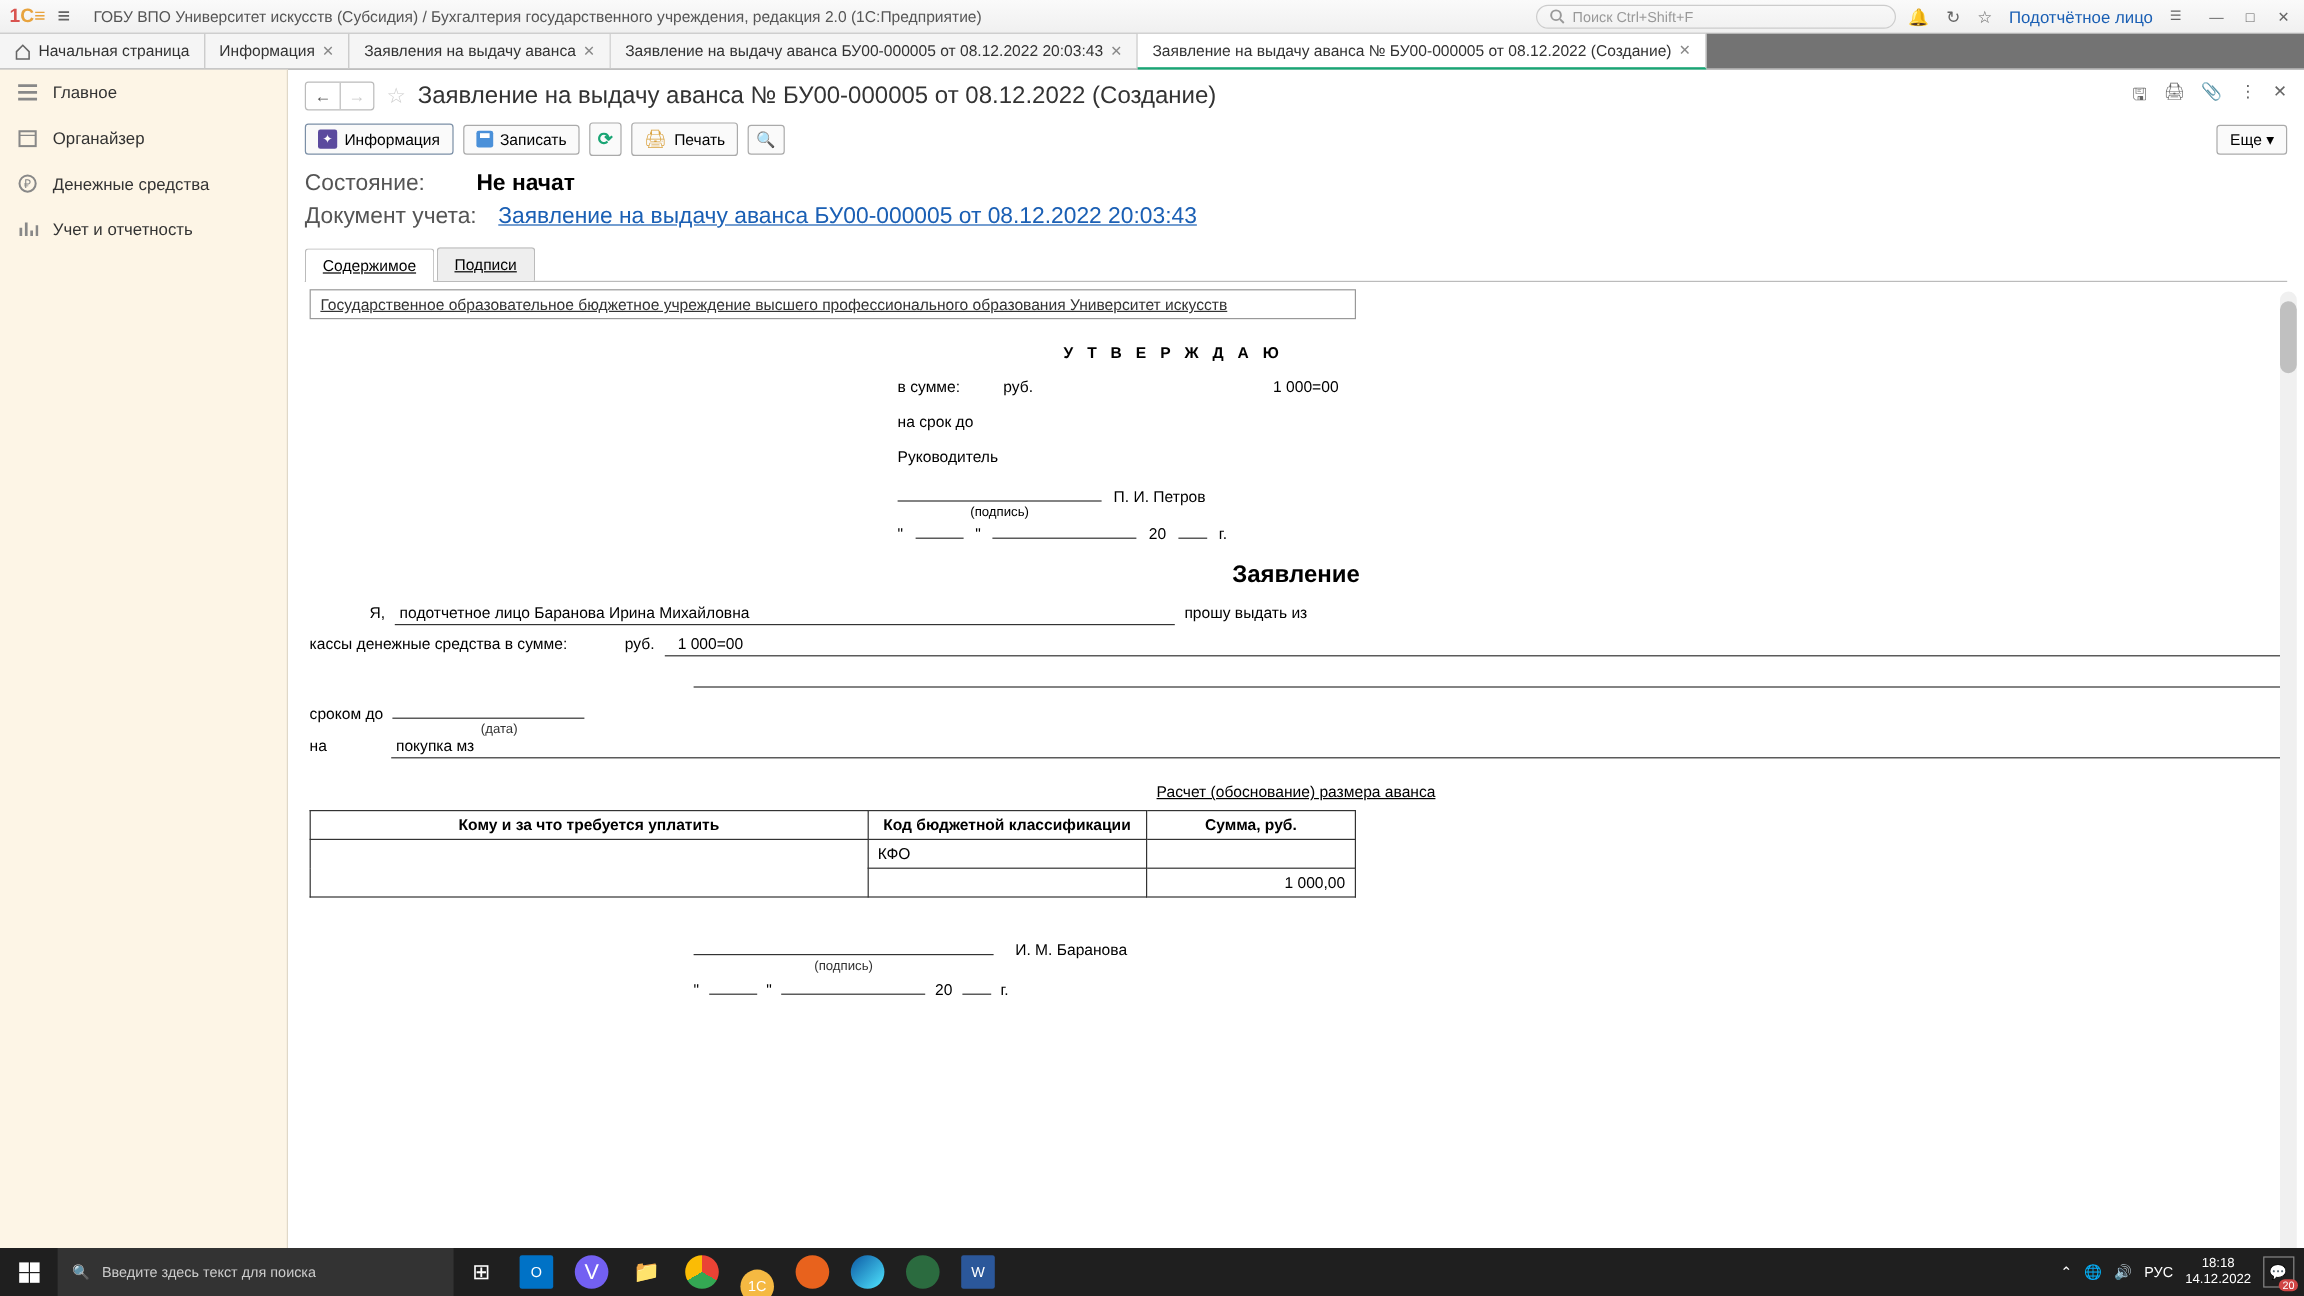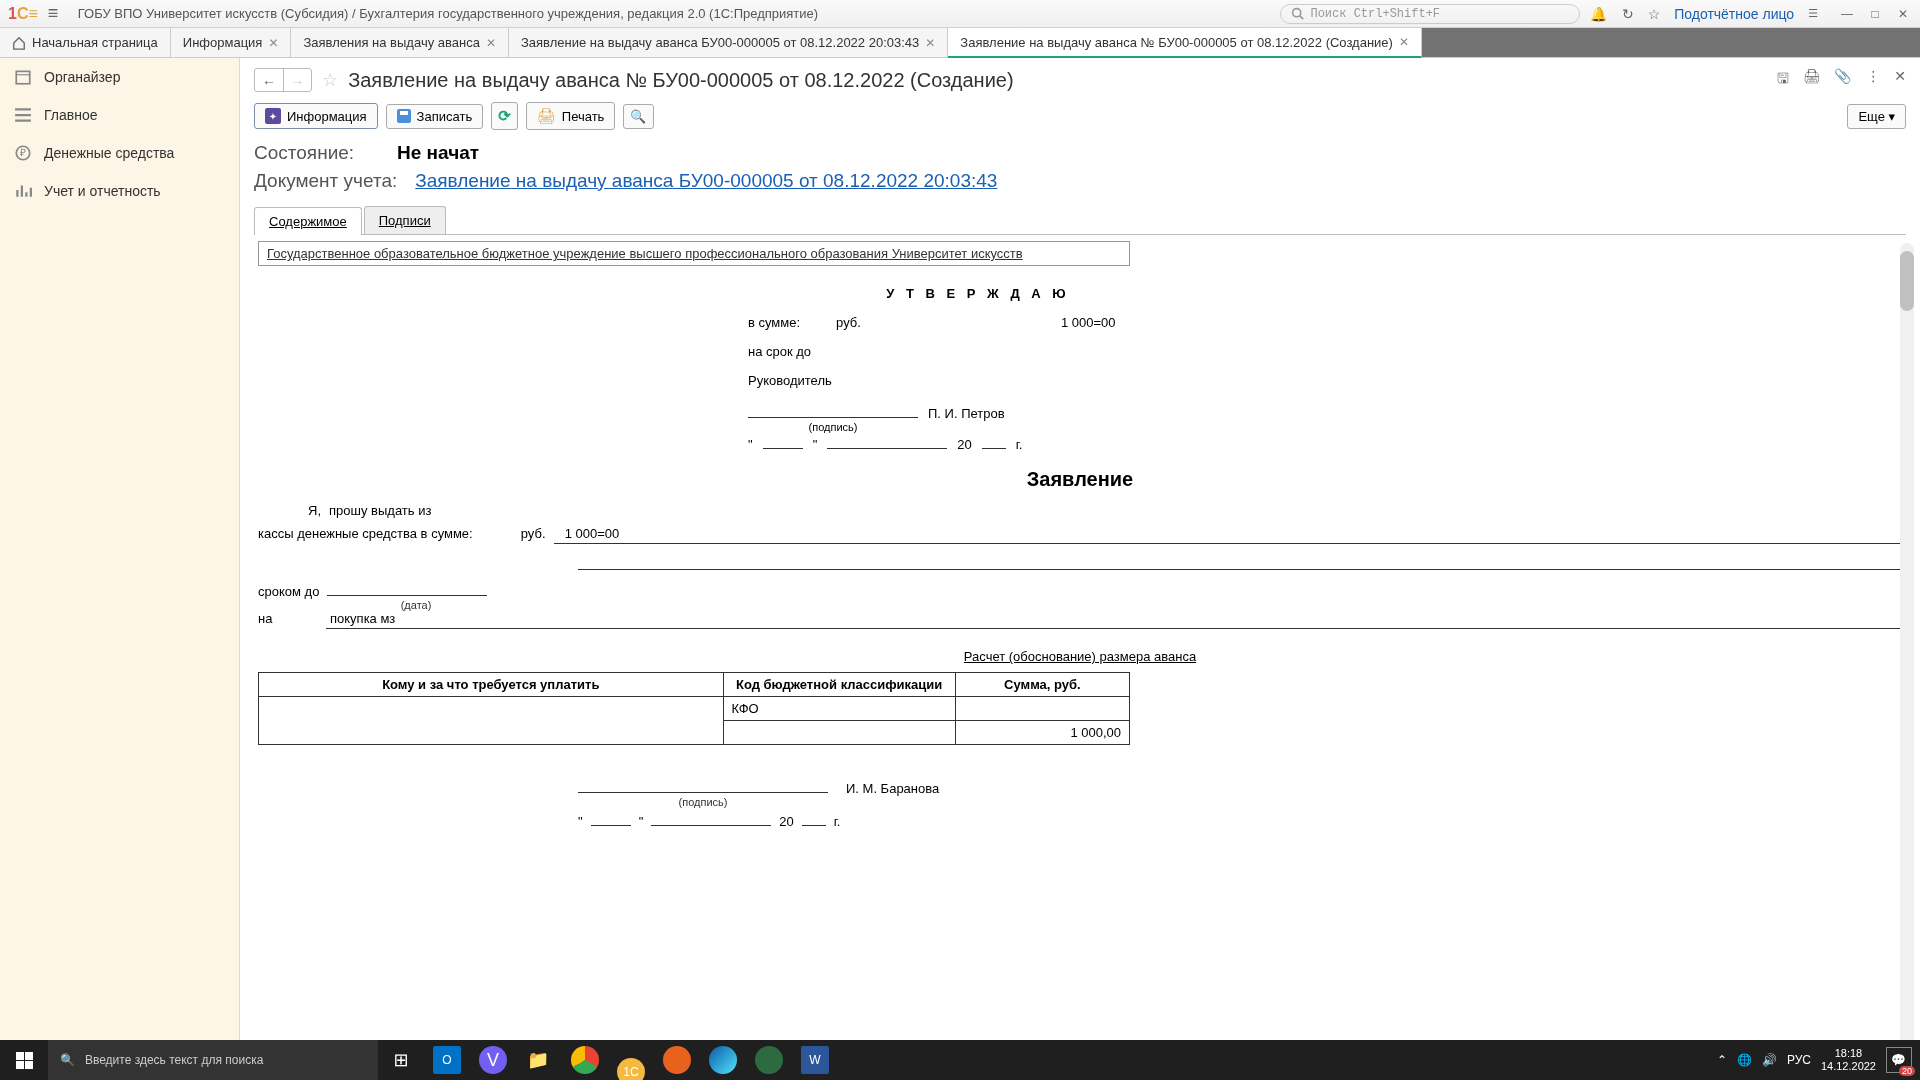--- a/index.html
+++ b/index.html
@@ -5,21 +5,21 @@
 *{box-sizing:border-box;margin:0;padding:0;}
 body{font-family:Arial,sans-serif;font-size:12px;background:#fff;overflow:hidden;height:1080px;width:1920px;position:relative;}
 
 
 .titlebar{height:28px;background:linear-gradient(#fafafa,#f0f0f0);border-bottom:1px solid #d0d0d0;display:flex;align-items:center;padding:0 8px;gap:10px;}
 .logo-1c{color:#e8a33d;font-weight:bold;font-size:16px;}
 .logo-1c b{color:#d9534f;}
 .burger{width:20px;font-size:18px;color:#666;cursor:pointer;}
 .title-text{color:#555;font-size:13px;flex:none;}
 .title-spacer{flex:1;}
-.search-box{display:flex;align-items:center;border:1px solid #ccc;border-radius:12px;padding:2px 10px;width:300px;color:#999;font-family:Liberation Mono, monospace;}
+.search-box{display:flex;align-items:center;border:1px solid #ccc;border-radius:12px;padding:2px 10px;width:300px;color:#999;}
 .search-box svg{margin-right:6px;}
 .titlebar-icons{display:flex;gap:14px;align-items:center;color:#666;}
 .titlebar-icons span{cursor:pointer;font-size:14px;}
 .user-label{color:#1a5fb4;font-size:13px;}
 .win-ctrl{display:flex;gap:10px;margin-left:10px;}
 .win-ctrl span{width:18px;text-align:center;color:#666;cursor:pointer;}
 
 
 .tabbar{height:30px;background:#737373;border-bottom:1px solid #ccc;display:flex;align-items:stretch;}
 .tab{display:flex;align-items:center;padding:0 12px;border-right:1px solid #ccc;background:#f5f5f5;cursor:pointer;font-size:13px;gap:6px;color:#333;}
@@ -164,30 +164,30 @@
   </div>
   <div class="tab active">
     <span>Заявление на выдачу аванса № БУ00-000005 от 08.12.2022 (Создание)</span>
     <span class="close-x">✕</span>
   </div>
 </div>
 
 <div class="sidebar">
   <div class="side-item">
     <svg viewBox="0 0 16 16">
+        <path d="M1 3h14M1 8h14M1 13h14" stroke="#888" stroke-width="2"></path>
+      </svg>
+    <span>Главное</span>
+  </div>
+  <div class="side-item">
+    <svg viewBox="0 0 16 16">
         <rect x="2" y="3" width="12" height="11" fill="none" stroke="#888" stroke-width="1.5"></rect>
         <line x1="2" y1="6" x2="14" y2="6" stroke="#888"></line>
       </svg>
     <span>Органайзер</span>
-  </div>
-  <div class="side-item">
-    <svg viewBox="0 0 16 16">
-        <path d="M1 3h14M1 8h14M1 13h14" stroke="#888" stroke-width="2"></path>
-      </svg>
-    <span>Главное</span>
   </div>
   <div class="side-item">
     <svg viewBox="0 0 16 16">
         <circle cx="8" cy="8" r="6" fill="none" stroke="#888" stroke-width="1.5"></circle>
         <text x="8" y="11" text-anchor="middle" font-size="9" fill="#888">₽</text>
       </svg>
     <span>Денежные средства</span>
   </div>
   <div class="side-item">
     <svg viewBox="0 0 16 16">
@@ -290,20 +290,21 @@
           <span>20</span>
           <span class="sign-line" style="min-width:24px;"></span>
           <span>г.</span>
         </div>
       </div>
 
       <h2>Заявление</h2>
 
       <div class="field-row">
         <span style="margin-left:50px;">Я,</span>
+        <span class="uline" style="width:650px;">подотчетное лицо Баранова Ирина Михайловна</span>
         <span>прошу выдать из</span>
       </div>
       <div class="field-row">
         <span>кассы денежные средства в сумме:</span>
         <span style="margin-left:40px;">руб.</span>
         <span class="uline flex">&nbsp;&nbsp;<span>1 000=00</span></span>
       </div>
       <div class="field-row" style="margin-left:320px;">
           <span class="uline flex"></span>
         </div>

